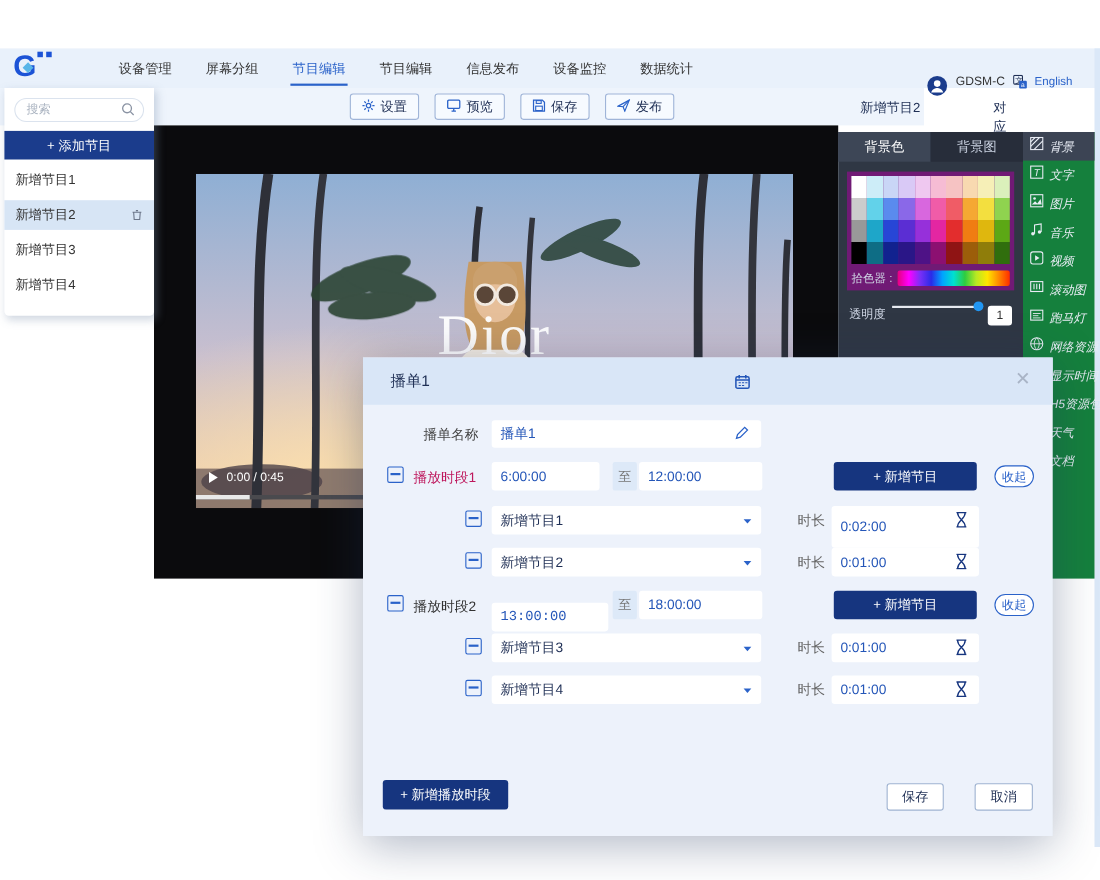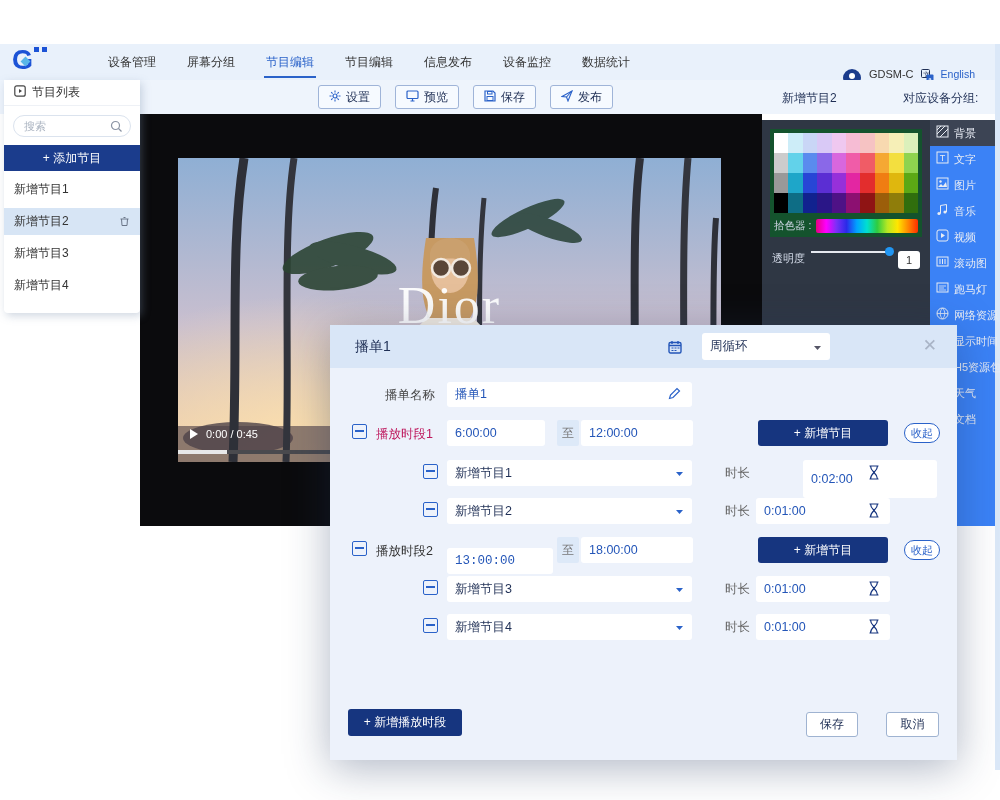--- a/index.html
+++ b/index.html
@@ -15,21 +15,21 @@
   .logo .dia { position:absolute; left:10px; top:13px; width:7px; height:7px; background:#59b6e8; transform:rotate(45deg); }
   .nav-items { position:absolute; left:106px; top:0; height:36px; display:flex; gap:27px; align-items:center; }
   .nav-item { font-size:12px; color:#333; cursor:pointer; padding:9px 2px; position:relative; }
   .nav-item.active { color:#2a62c9; }
   .nav-item.active::after { content:""; position:absolute; left:0; right:0; bottom:2px; height:2px; background:#2a62c9; }
   .user-area { position:absolute; right:25px; top:0; height:36px; display:flex; align-items:flex-start; gap:7px;margin-top:24px; }
   .user-name { font-size:11px; color:#333; }
   .lang { font-size:10.5px; color:#2a62c9; }
 
   
-  .toolbar { position:absolute; left:0; top:80px; width:1000px; height:34px; background:#eef4fc; }
+  .toolbar { position:absolute; left:0; top:80px; width:840px; height:34px; background:#eef4fc; }
   .tb-buttons { position:absolute; left:318px; top:5px; display:flex; gap:14px; }
   .btn-outline { height:24px; padding:0 10px; border:1px solid #9fb4d8; border-radius:3px; background:#f6faff; color:#1f2f55; font-size:12px; display:flex; align-items:center; gap:5px; cursor:pointer; }
   .tb-title { position:absolute; left:782px; top:10px; font-size:12px; color:#1f2f55; }
   .tb-group { position:absolute; left:903px; top:10px; font-size:12px; color:#1f2f55; }
 
   
   .sidebar { position:absolute; left:4px; top:80px; width:136px; background:#fff; z-index:5; box-shadow:2px 3px 8px rgba(120,140,170,.35); border-radius:0 0 4px 4px; padding-bottom:14px; }
   .sb-header { height:26px; display:flex; align-items:center; gap:6px; padding:0 10px; font-size:12px; color:#333; border-bottom:1px solid #eef1f6; }
   .sb-search { position:relative; margin:9px 9px 8px; }
   .sb-search input { width:100%; height:22px; border:1px solid #dbe3ee; border-radius:12px; padding:0 24px 0 10px; font-size:11px; color:#555; outline:none; background:#fff; }
@@ -48,36 +48,36 @@
   .vid-controls { position:absolute; left:12px; bottom:22px; display:flex; align-items:center; gap:8px; color:#fff; font-size:11px; }
   .play-tri { width:0; height:0; border-left:8px solid #fff; border-top:5px solid transparent; border-bottom:5px solid transparent; }
   .vid-bar { position:absolute; left:0; bottom:8px; width:100%; height:4px; background:#4a4a4e; }
   .vid-bar-fill { height:100%; background:#e8e8e8; }
 
   
   .panel { position:absolute; left:762px; top:120px; width:168px; height:406px; background:#2f3744; z-index:2; }
   .tabs { display:flex; height:27px; }
   .tab { flex:1; display:flex; align-items:center; justify-content:center; font-size:12px; color:#c9d1e0; background:#272d3a; cursor:pointer; }
   .tab.active { background:#3d4656; color:#fff; }
-  .palette-wrap { margin:9px 8px 0; background:#14532d; padding:4px; }
+  .palette-wrap { margin:9px 8px 0; background:#701a75; padding:4px; }
   .palette { display:grid; grid-template-columns:repeat(10,1fr); }
   .palette div { height:20px; cursor:pointer; }
   .picker-row { display:flex; align-items:center; gap:5px; margin-top:6px; }
   .picker-label { font-size:10.5px; color:#cfd6e4; white-space:nowrap; }
   .rainbow { flex:1; height:14px; border-radius:2px; cursor:pointer;
     background:linear-gradient(90deg,#e6007e,#ff00ff,#7b2ff7,#2a2ae8,#00a3ff,#00e0d0,#2ecc40,#b8e823,#ffe600,#ff8a00,#ff2d00); }
   .opacity-row { display:flex; align-items:flex-start; gap:6px; margin:14px 10px 0; }
   .opacity-label { font-size:11px; color:#cfd6e4; white-space:nowrap; }
   .slider { position:relative; flex:1; height:2px; background:#e6e9f0; cursor:pointer; }
   .knob { position:absolute; right:-2px; top:-4px; width:9px; height:9px; border-radius:50%; background:#2196f3; }
   .opacity-val { width:22px; height:18px; background:#fff; border-radius:3px; font-size:11px; color:#333; display:flex; align-items:center; justify-content:center; }
   .apply-btn { margin:13px 10px 0; height:24px; background:#21a3e8; color:#fff; font-size:12px; border-radius:3px; display:flex; align-items:center; justify-content:center; cursor:pointer; }
 
   
-  .strip { position:absolute; left:930px; top:120px; width:65px; height:406px; background:#3b82f6; z-index:2; }
+  .strip { position:absolute; left:930px; top:120px; width:65px; height:406px; background:#15803d; z-index:2;font-style:italic; }
   .strip-item { height:26px; display:flex; align-items:center; gap:5px; padding-left:6px; cursor:pointer; }
   .strip-item.active { background:#3c4454; }
   .strip-item span.lbl { font-size:11px; color:#e8ecf4; white-space:nowrap; }
   .edge { position:absolute; left:995px; top:44px; width:5px; height:726px; background:#dbe8f8; z-index:0; }
 
   
   .modal { position:absolute; left:330px; top:325px; width:627px; height:435px; background:#edf2fb; z-index:20; box-shadow:0 8px 40px rgba(30,50,90,.35); }
   .modal-header { position:absolute; left:0; top:0; width:100%; height:43px; background:#d9e6f7; }
   .m-title { position:absolute; left:25px; top:13px; font-size:14px; color:#1f2f55; }
   .m-close { position:absolute; right:20px; top:10px; font-size:17px; color:#a9b4c6; cursor:pointer; }
@@ -165,27 +165,20 @@
               <path d="M5.5 7L11 1" stroke="#2a62c9" stroke-width="1.1"></path>
             </svg></span>
         <span>发布</span>
       </div>
     </div>
     <div class="tb-title">新增节目2</div>
     <div class="tb-group">对应设备分组:</div>
   </div>
 
   <div class="sidebar">
-    <div class="sb-header">
-      <span><svg width="12" height="12" viewBox="0 0 12 12">
-            <rect x="0.8" y="0.8" width="10.4" height="10.4" rx="2" fill="none" stroke="#444" stroke-width="1.2"></rect>
-            <path d="M5 4l3 2-3 2z" fill="#444"></path>
-          </svg></span>
-      <span>节目列表</span>
-    </div>
     <div class="sb-search">
       <input placeholder="搜索" style="">
       <span class="mag"><svg width="13" height="13" viewBox="0 0 13 13">
             <circle cx="5.5" cy="5.5" r="4" fill="none" stroke="#8a93a3" stroke-width="1.2"></circle>
             <path d="M8.5 8.5l3 3" stroke="#8a93a3" stroke-width="1.2"></path>
           </svg></span>
     </div>
     <div class="sb-add">+ 添加节目</div>
     <div class="sb-item">
         <span>新增节目1</span>
@@ -265,20 +258,24 @@
         <span class="play-tri"></span>
         <span>0:00 / 0:45</span>
       </div>
       <div class="vid-bar">
           <div class="vid-bar-fill" id="vid-fill" style="width: 9%;"></div>
         </div>
     </div>
   </div>
 
   <div class="panel">
+    <div class="tabs">
+      <div class="tab active">背景色</div>
+      <div class="tab">背景图</div>
+    </div>
     <div class="palette-wrap">
       <div class="palette" id="palette-grid">
           <div style="background: rgb(255, 255, 255);"></div>
           <div style="background: rgb(205, 237, 248);"></div>
           <div style="background: rgb(201, 214, 246);"></div>
           <div style="background: rgb(217, 201, 246);"></div>
           <div style="background: rgb(239, 200, 240);"></div>
           <div style="background: rgb(246, 188, 212);"></div>
           <div style="background: rgb(246, 195, 195);"></div>
           <div style="background: rgb(248, 217, 176);"></div>
@@ -421,26 +418,20 @@
   <div class="modal">
     <div class="modal-header"></div>
     <div class="m-title">播单1</div>
     <span class="icon-abs" style="left:338px; top:15px;">
         <svg width="14" height="14" viewBox="0 0 14 14">
           <rect x="1" y="2.5" width="12" height="10.5" rx="1.5" fill="none" stroke="#2456b8" stroke-width="1.4"></rect>
           <path d="M4 1v3M10 1v3M1 5.5h12" stroke="#2456b8" stroke-width="1.4"></path>
           <path d="M3.5 8h2M6.5 8h2M9.5 8h2M3.5 10.5h2M6.5 10.5h2" stroke="#2456b8"></path>
         </svg>
       </span>
-    <div class="sel" style="left:372px; top:8px; width:128px; height:27px;">
-      <span class="grow">周循环</span>
-      <span><svg width="9" height="6" viewBox="0 0 9 6">
-            <path d="M1 1l3.5 4L8 1z" fill="#556"></path>
-          </svg></span>
-    </div>
     <div class="m-close">✕</div>
 
     <div class="m-label" style="left:55px; top:62px;">播单名称</div>
     <input class="inp" style="left: 117px; top: 57px; width: 245px; height: 25px; color: rgb(36, 86, 184);" value="播单1">
     <span class="icon-abs" style="left:338px; top:62px;">
         <svg width="13" height="13" viewBox="0 0 13 13">
           <path d="M1.5 11.5l1-3.5 6.5-6.5 2.5 2.5-6.5 6.5z" fill="none" stroke="#2a62c9" stroke-width="1.2"></path>
         </svg>
       </span>
 
@@ -453,21 +444,21 @@
     <div class="pill" style="left:574px; top:98px;">收起</div>
 
     <span class="minus-sq" style="left:93px; top:139px;"></span>
     <div class="sel" style="left:117px; top:135px; width:245px; height:26px;">
       <span class="grow">新增节目1</span>
       <span><svg width="9" height="6" viewBox="0 0 9 6">
             <path d="M1 1l3.5 4L8 1z" fill="#2a62c9"></path>
           </svg></span>
     </div>
     <div class="m-label" style="left:395px; top:140px; color:#666;">时长</div>
-    <input class="inp" style="left: 426px; top: 135px; width: 134px; height: 38px; margin-left: 47px;" value="0:02:00">
+    <input class="inp" style="left: 426px; top: 135px; width: 134px; height: 38px;" value="0:02:00">
     <span class="icon-abs" style="left:538px; top:140px;">
         <svg width="12" height="15" viewBox="0 0 12 15">
           <path d="M1.5 1h9M1.5 14h9M2.5 1c0 6.5 7 6.5 7 13M9.5 1c0 6.5-7 6.5-7 13" fill="none" stroke="#16357f" stroke-width="1.2"></path>
         </svg>
       </span>
 
     <span class="minus-sq" style="left:93px; top:177px;"></span>
     <div class="sel" style="left:117px; top:173px; width:245px; height:26px;">
       <span class="grow">新增节目2</span>
       <span><svg width="9" height="6" viewBox="0 0 9 6">

